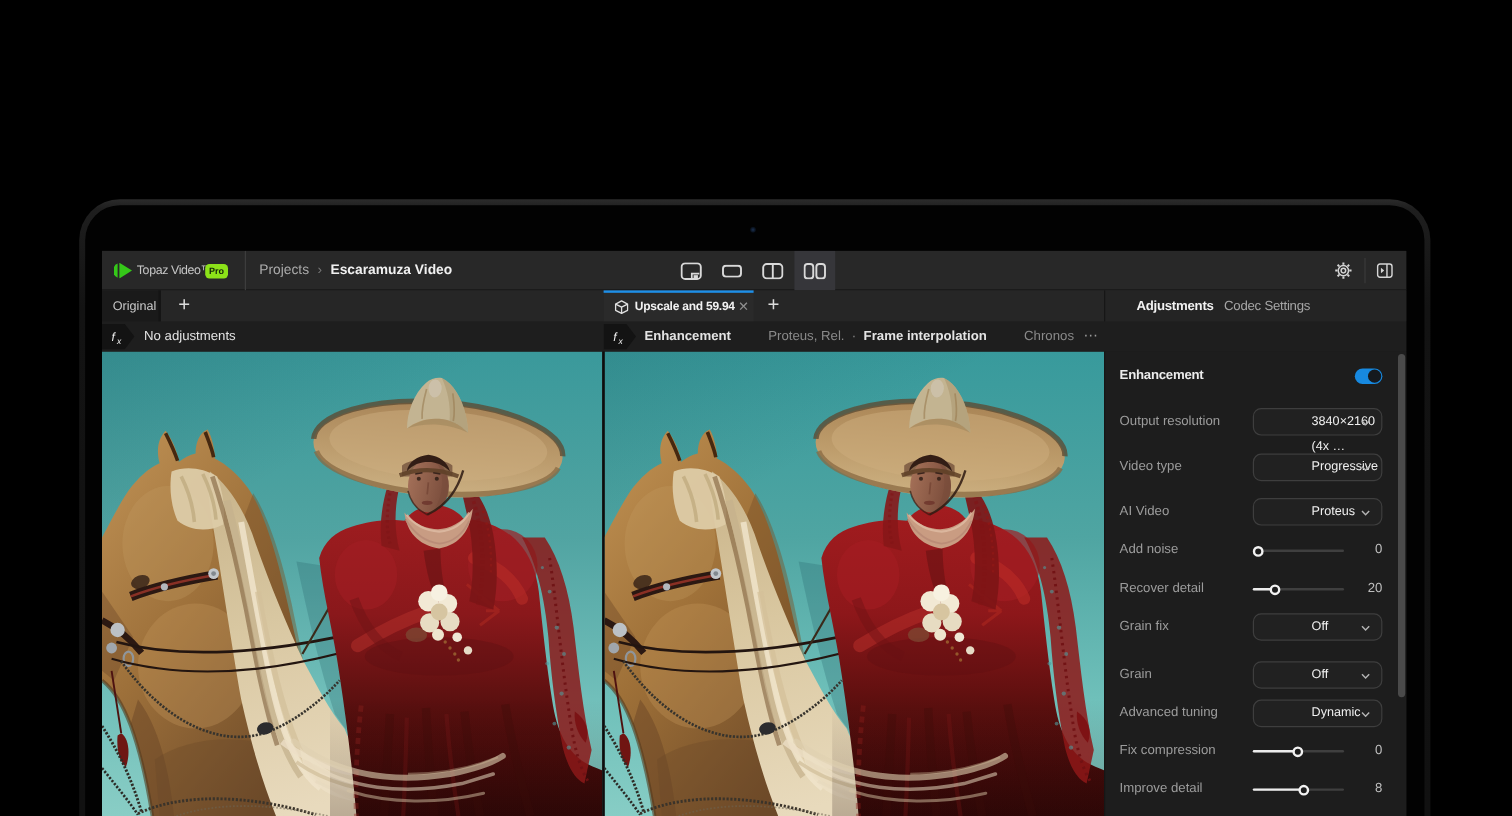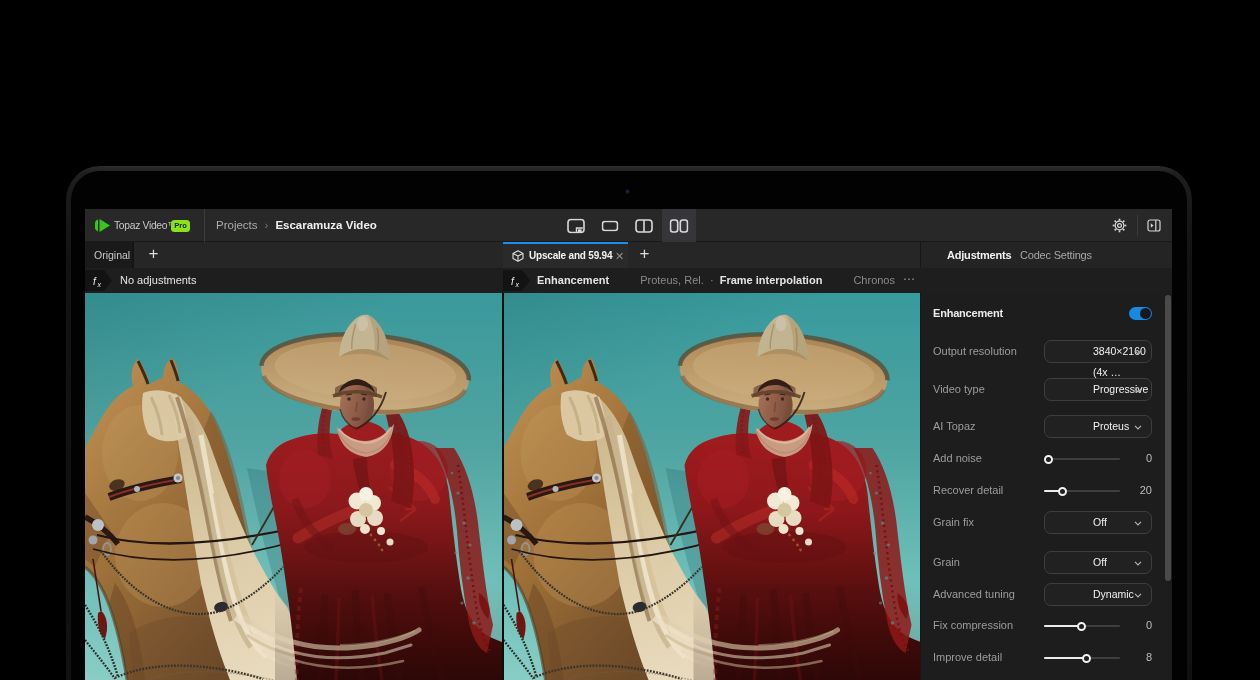--- a/index.html
+++ b/index.html
@@ -198,21 +198,21 @@
         </div>
 
       <div class="lab" style="top:90px">Video type</div>
       <div class="dd" style="top:85px">
           <div class="t">Progressive</div>
           <svg width="8" height="5" viewBox="0 0 8 5">
             <path d="M1,0.8 L4,3.9 L7,0.8" fill="none" stroke="#b4b4b4" stroke-width="1.2"></path>
           </svg>
         </div>
 
-      <div class="lab" style="top:127px">AI Topaz</div>
+      <div class="lab" style="top:127px">AI Video</div>
       <div class="dd" style="top:122px">
           <div class="t">Proteus</div>
           <svg width="8" height="5" viewBox="0 0 8 5">
             <path d="M1,0.8 L4,3.9 L7,0.8" fill="none" stroke="#b4b4b4" stroke-width="1.2"></path>
           </svg>
         </div>
 
       <div class="lab" style="top:159px">Add noise</div>
       <div class="track" style="top:165px">
           <div class="knob" style="left:0px"></div>

